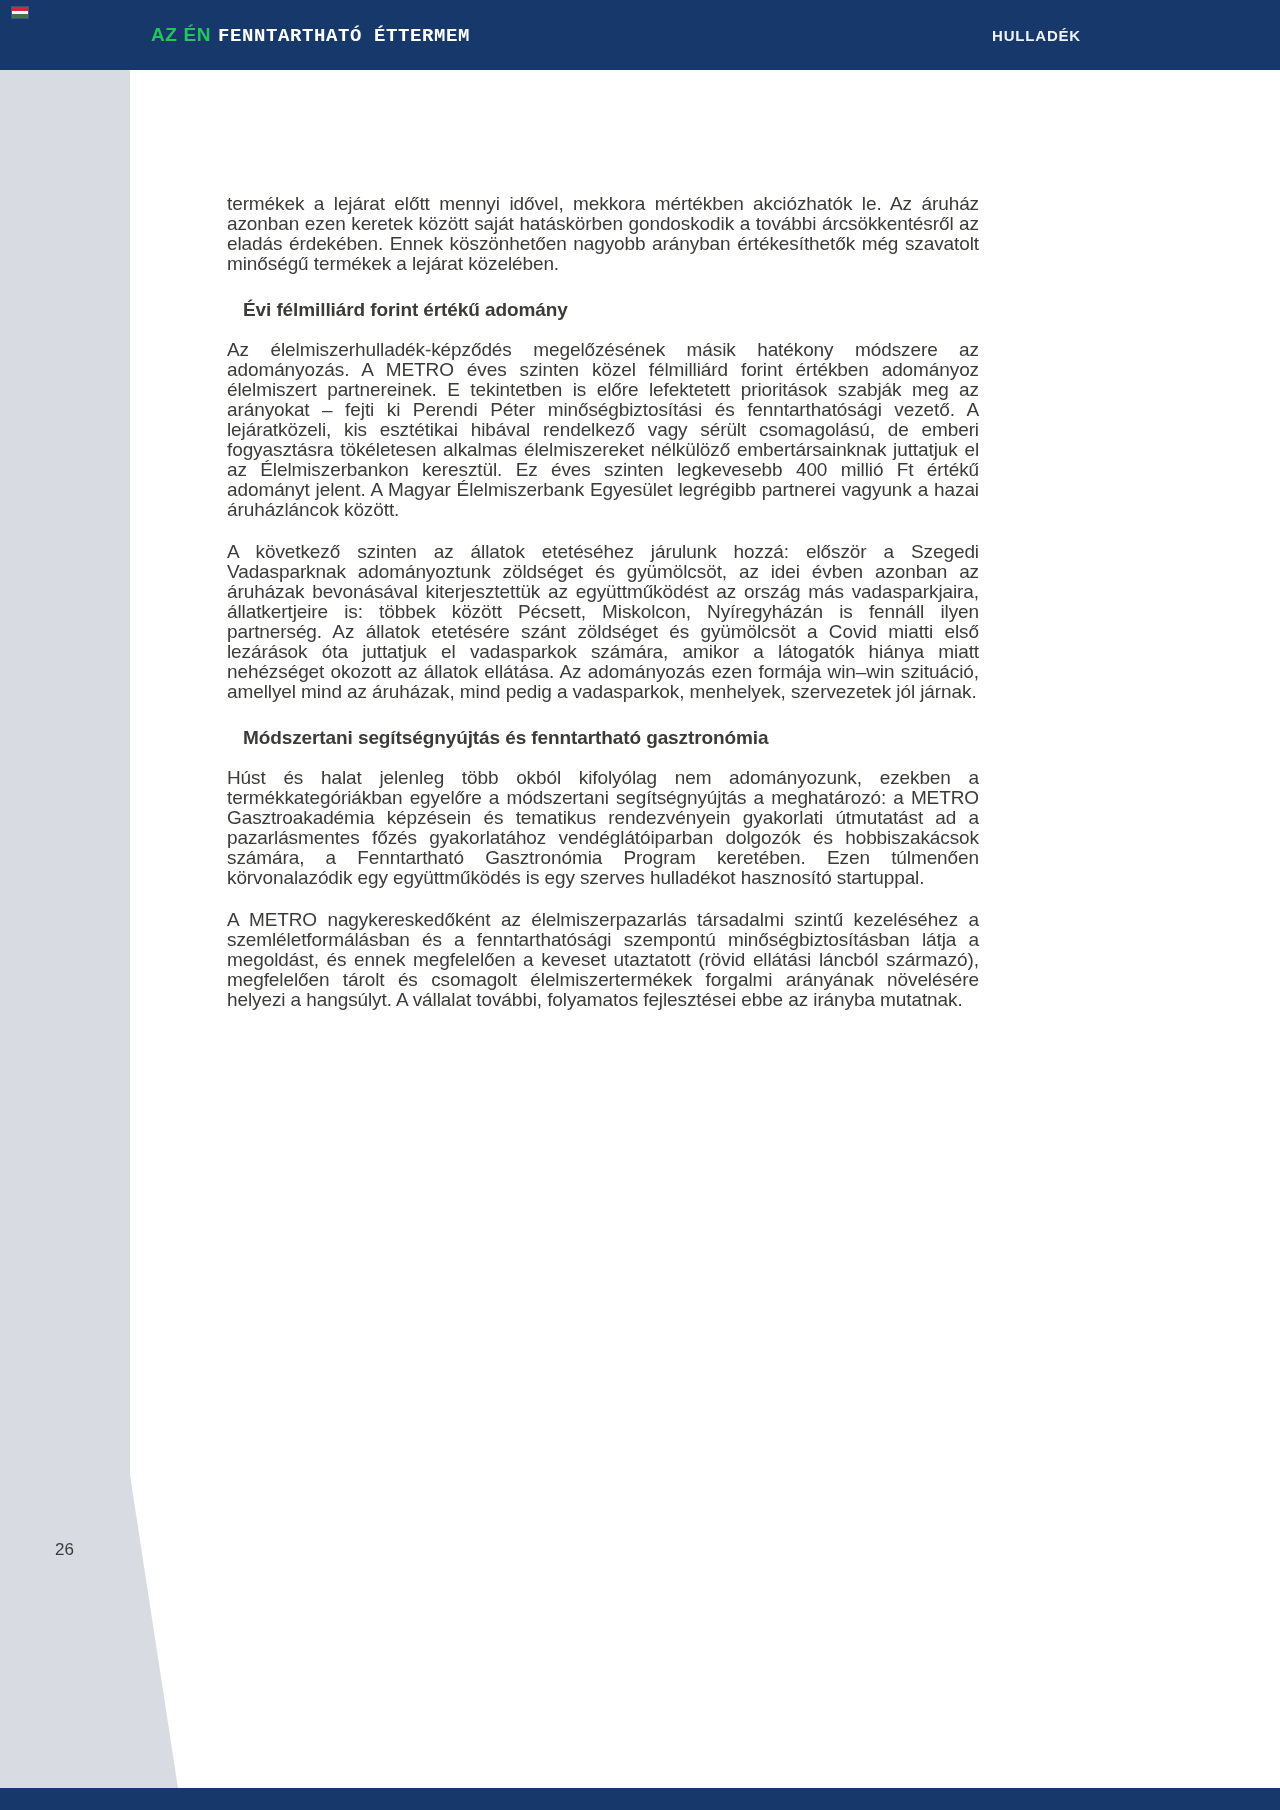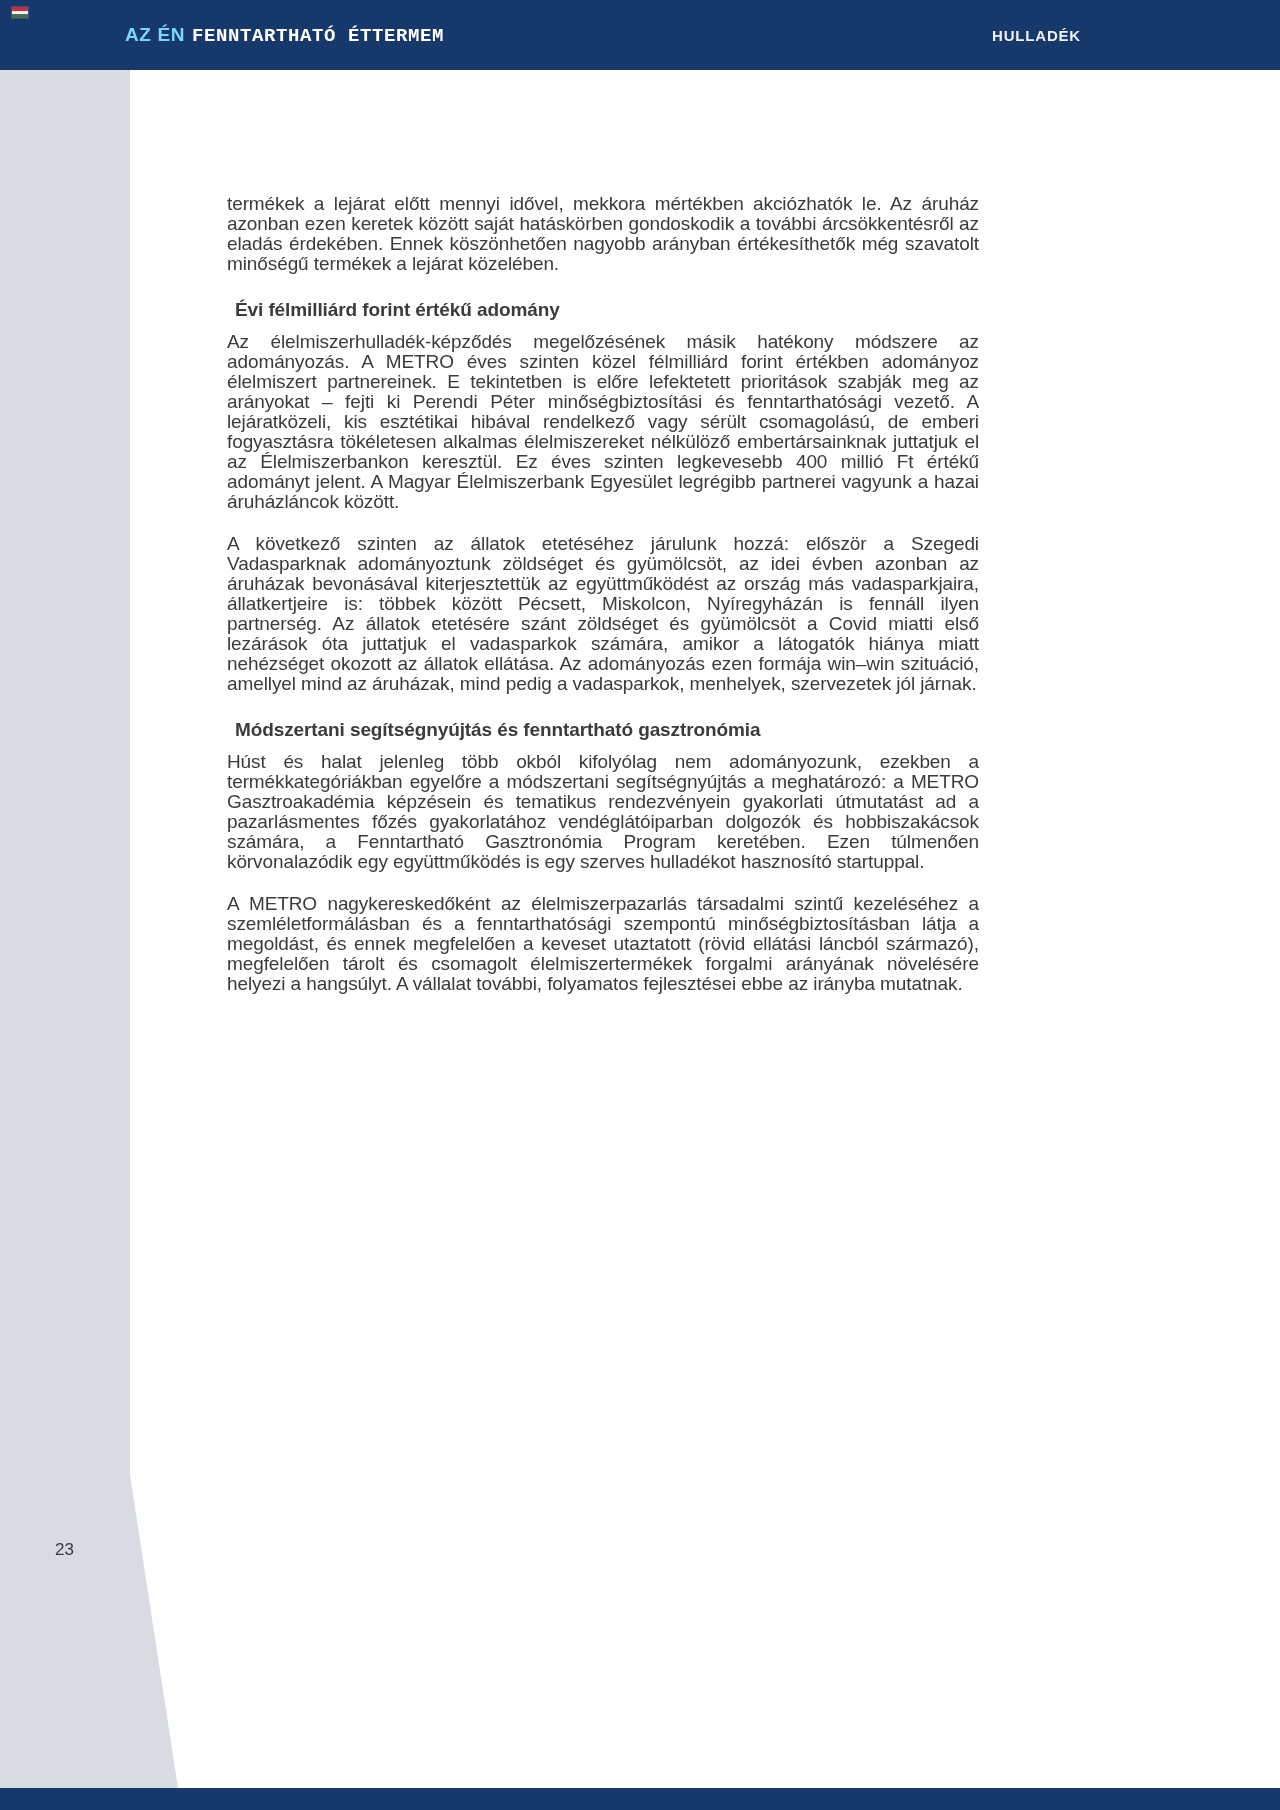--- a/index.html
+++ b/index.html
@@ -37,21 +37,21 @@
   .doc-title {
     position: absolute;
     left: 125px;
     top: 50%;
     transform: translateY(-50%);
     font-size: 19px;
     font-weight: bold;
     letter-spacing: 0.6px;
     white-space: nowrap;
   }
-  .doc-title .hl { color: #7dd3fc; }
+  .doc-title .hl { color: #22c55e; margin-left: 26px; }
   .doc-title .rest { color: #ffffff; margin-left: 7px; font-family: Liberation Mono, monospace; }
 
   .section-label {
     position: absolute;
     right: 199px;
     top: 50%;
     transform: translateY(-50%);
     font-size: 15px;
     font-weight: bold;
     letter-spacing: 0.8px;
@@ -98,21 +98,21 @@
   }
   .content p {
     margin: 0;
     font-size: 19px;
     line-height: 20px;
     text-align: justify;
     letter-spacing: -0.1px;
   }
   .content .section { margin-top: 22px; }
   .content .section-heading {
-    margin: 8px;
+    margin: 16px;
     font-size: 19px;
     line-height: 28px;
     font-weight: bold;
     color: #3b3b3a;
     letter-spacing: -0.1px;
   }
 </style>
 </head>
 <body>
 
@@ -145,15 +145,15 @@
   <section class="section">
     <h2 class="section-heading">Módszertani segítségnyújtás és fenntartható gasztronómia</h2>
     <p>Húst és halat jelenleg több okból kifolyólag nem adományozunk, ezekben a termékkategóriákban egyelőre a módszertani segítségnyújtás a meghatározó: a METRO Gasztroakadémia képzésein és tematikus rendezvényein gyakorlati útmutatást ad a pazarlásmentes főzés gyakorlatához vendéglátóiparban dolgozók és hobbiszakácsok számára, a Fenntartható Gasztronómia Program keretében. Ezen túlmenően körvonalazódik egy együttműködés is egy szerves hulladékot hasznosító startuppal.</p>
   </section>
 
   <section class="section">
     <p>A METRO nagykereskedőként az élelmiszerpazarlás társadalmi szintű kezeléséhez a szemléletformálásban és a fenntarthatósági szempontú minőségbiztosításban látja a megoldást, és ennek megfelelően a keveset utaztatott (rövid ellátási láncból származó), megfelelően tárolt és csomagolt élelmiszertermékek forgalmi arányának növelésére helyezi a hangsúlyt. A vállalat további, folyamatos fejlesztései ebbe az irányba mutatnak.</p>
   </section>
 </main>
 
-<div class="page-number">23</div>
+<div class="page-number">26</div>
 
 <footer class="bottom-bar"></footer>
 
 </body></html>

